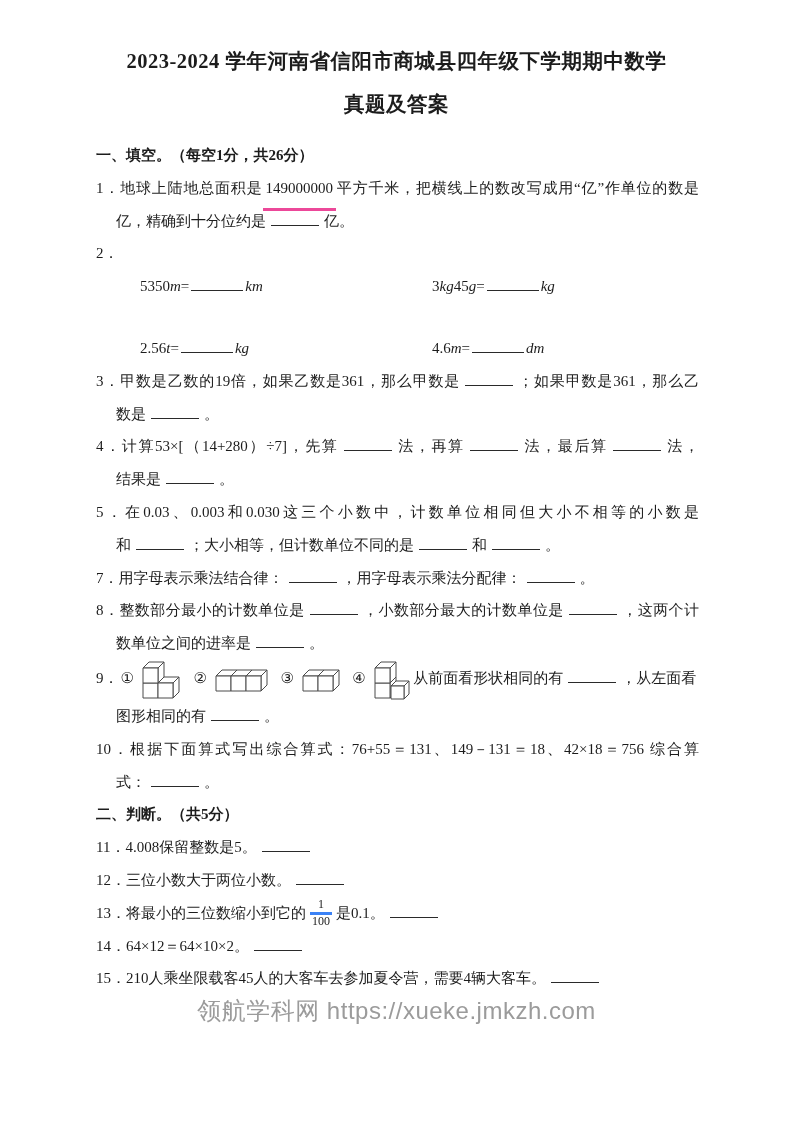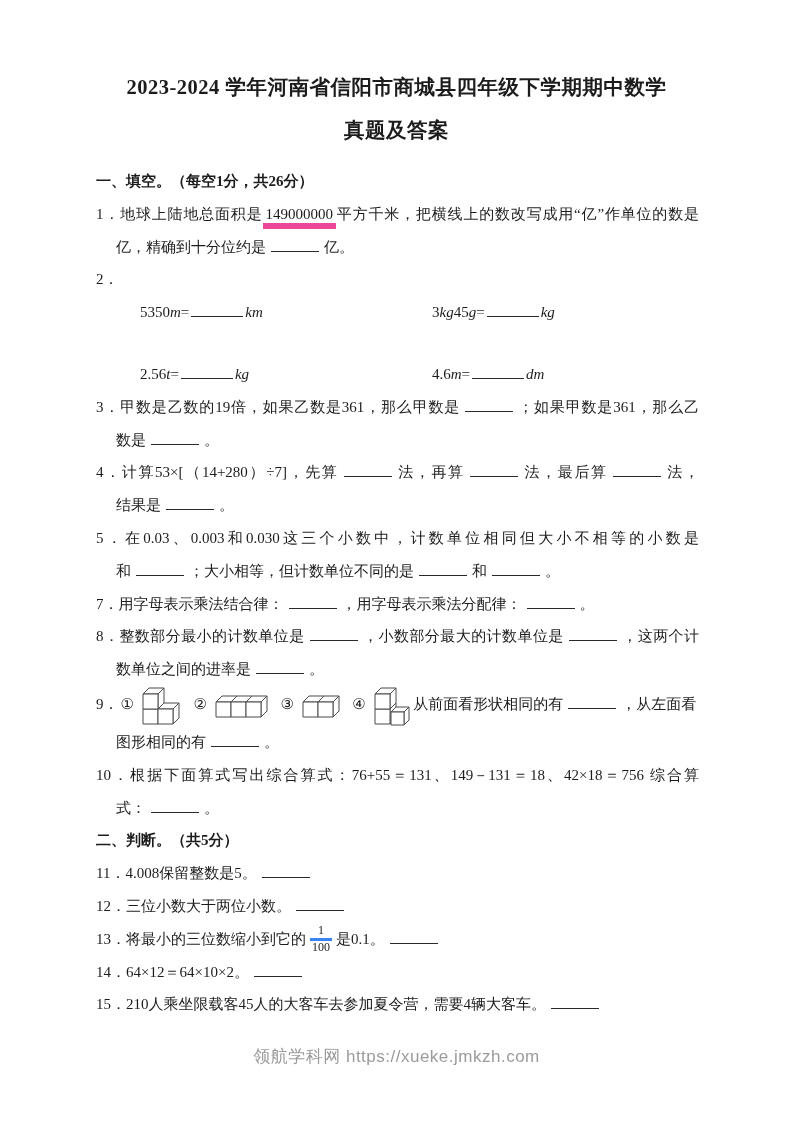--- a/index.html
+++ b/index.html
@@ -1,42 +1,42 @@
 <!DOCTYPE html>
 <html><head>
 <meta charset="utf-8">
 <style>
   html,body { margin:0; padding:0; background:#ffffff; }
   body { width:793px; height:1122px; overflow:hidden;
          font-family:"Liberation Serif","DejaVu Serif",serif; color:#1c1c1c; }
   .page { width:793px; height:1122px; position:relative; }
   .title { text-align:center; font-weight:bold; font-size:20.5px; line-height:43px;
-           padding-top:66px; letter-spacing:0.5px; }
+           padding-top:40px; letter-spacing:0.5px; }
   .content { margin:13px 94px 0 96px; font-size:15px; }
   .line { line-height:32.8px; }
   .line.cont { padding-left:20px; }
   .line.just { text-align:justify; text-align-last:justify; }
   .sec-heading { font-weight:bold; font-size:15px; line-height:32.8px; }
   .blank { display:inline-block; width:48px; height:14px;
            border-bottom:1px solid #2a2a2a; margin:0 5px; vertical-align:baseline; }
-  .ul { border-bottom:6px solid #ec4899; padding:0 3px 1px 3px; }
+  .ul { border-bottom:3px solid #ec4899; padding:0 3px 12px 3px; }
   .conv-grid { display:grid; grid-template-columns:263px auto; padding-left:44px;gap:29px; }
   .conv-item { line-height:32.8px; }
   .conv-item .blank { width:52px; margin:0 2px; }
   em.unit { font-family:"Liberation Serif",serif; font-style:italic; }
   .frac { display:inline-flex; flex-direction:column; align-items:center;
           vertical-align:middle; font-size:12px; line-height:1.15;
           margin:0 4px; position:relative; top:-1px; }
   .fden { border-top:3px solid #3b82f6; padding:0 2px; }
   .figs { white-space:nowrap; }
   .figs svg { vertical-align:middle; margin-left:4px; }
   .fig-label { margin-left:9px; }
   .fig-label:first-child { margin-left:2px; }
   .footer { text-align:center; font-family:"Liberation Sans","DejaVu Sans",sans-serif;
-            font-size:17px; letter-spacing:0.5px; margin-top:24px; color:#9b9b9b; }
+            font-size:24px; letter-spacing:0.5px; color:#9b9b9b; }
 </style>
 </head>
 <body>
 
 <div class="page">
   <div class="title">
     <div>2023-2024 学年河南省信阳市商城县四年级下学期期中数学</div>
     <div>真题及答案</div>
   </div>
   <div class="content">

